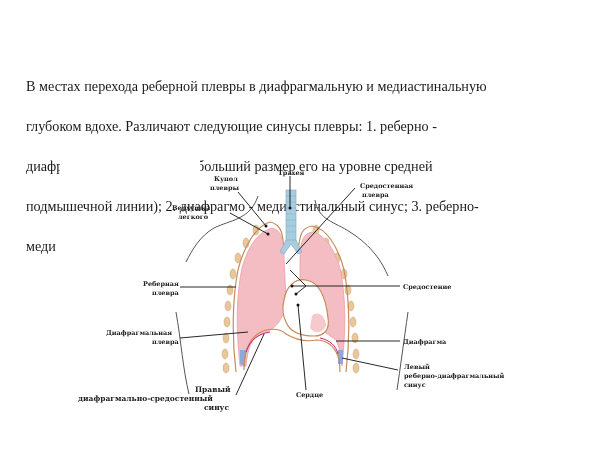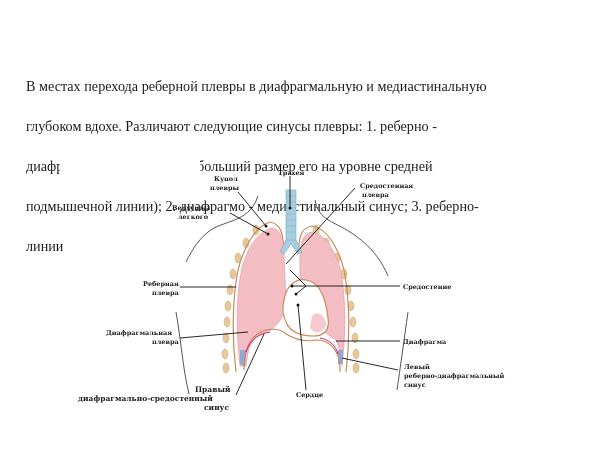--- a/index.html
+++ b/index.html
@@ -19,21 +19,21 @@
 </head>
 <body>
 
 <div class="slide">
 
   <div class="para">
     <span class="line">В местах перехода реберной плевры в диафрагмальную и медиастинальную</span>
     <span class="line">глубоком вдохе. Различают следующие синусы плевры: 1. реберно -</span>
     <span class="line">диафрагмальный синус,(наибольший размер его на уровне средней</span>
     <span class="line">подмышечной линии); 2. диафрагмо - медиастинальный синус; 3. реберно-</span>
-    <span class="line">линии</span>
+    <span class="line">меди</span>
   </div>
 
   <svg class="diagram" viewBox="0 0 600 450" width="600" height="450">
 
     <rect x="60" y="158" width="140" height="20" fill="#ffffff"></rect>
 
     <g fill="none" stroke="#555" stroke-width="1">
       <path d="M258 196 C250 220 230 220 214 228 C200 236 192 250 186 262"></path>
       <path d="M315 200 C318 220 335 222 350 232 C372 246 382 262 388 276"></path>
       <path d="M176 312 C181 340 183 370 189 394"></path>

